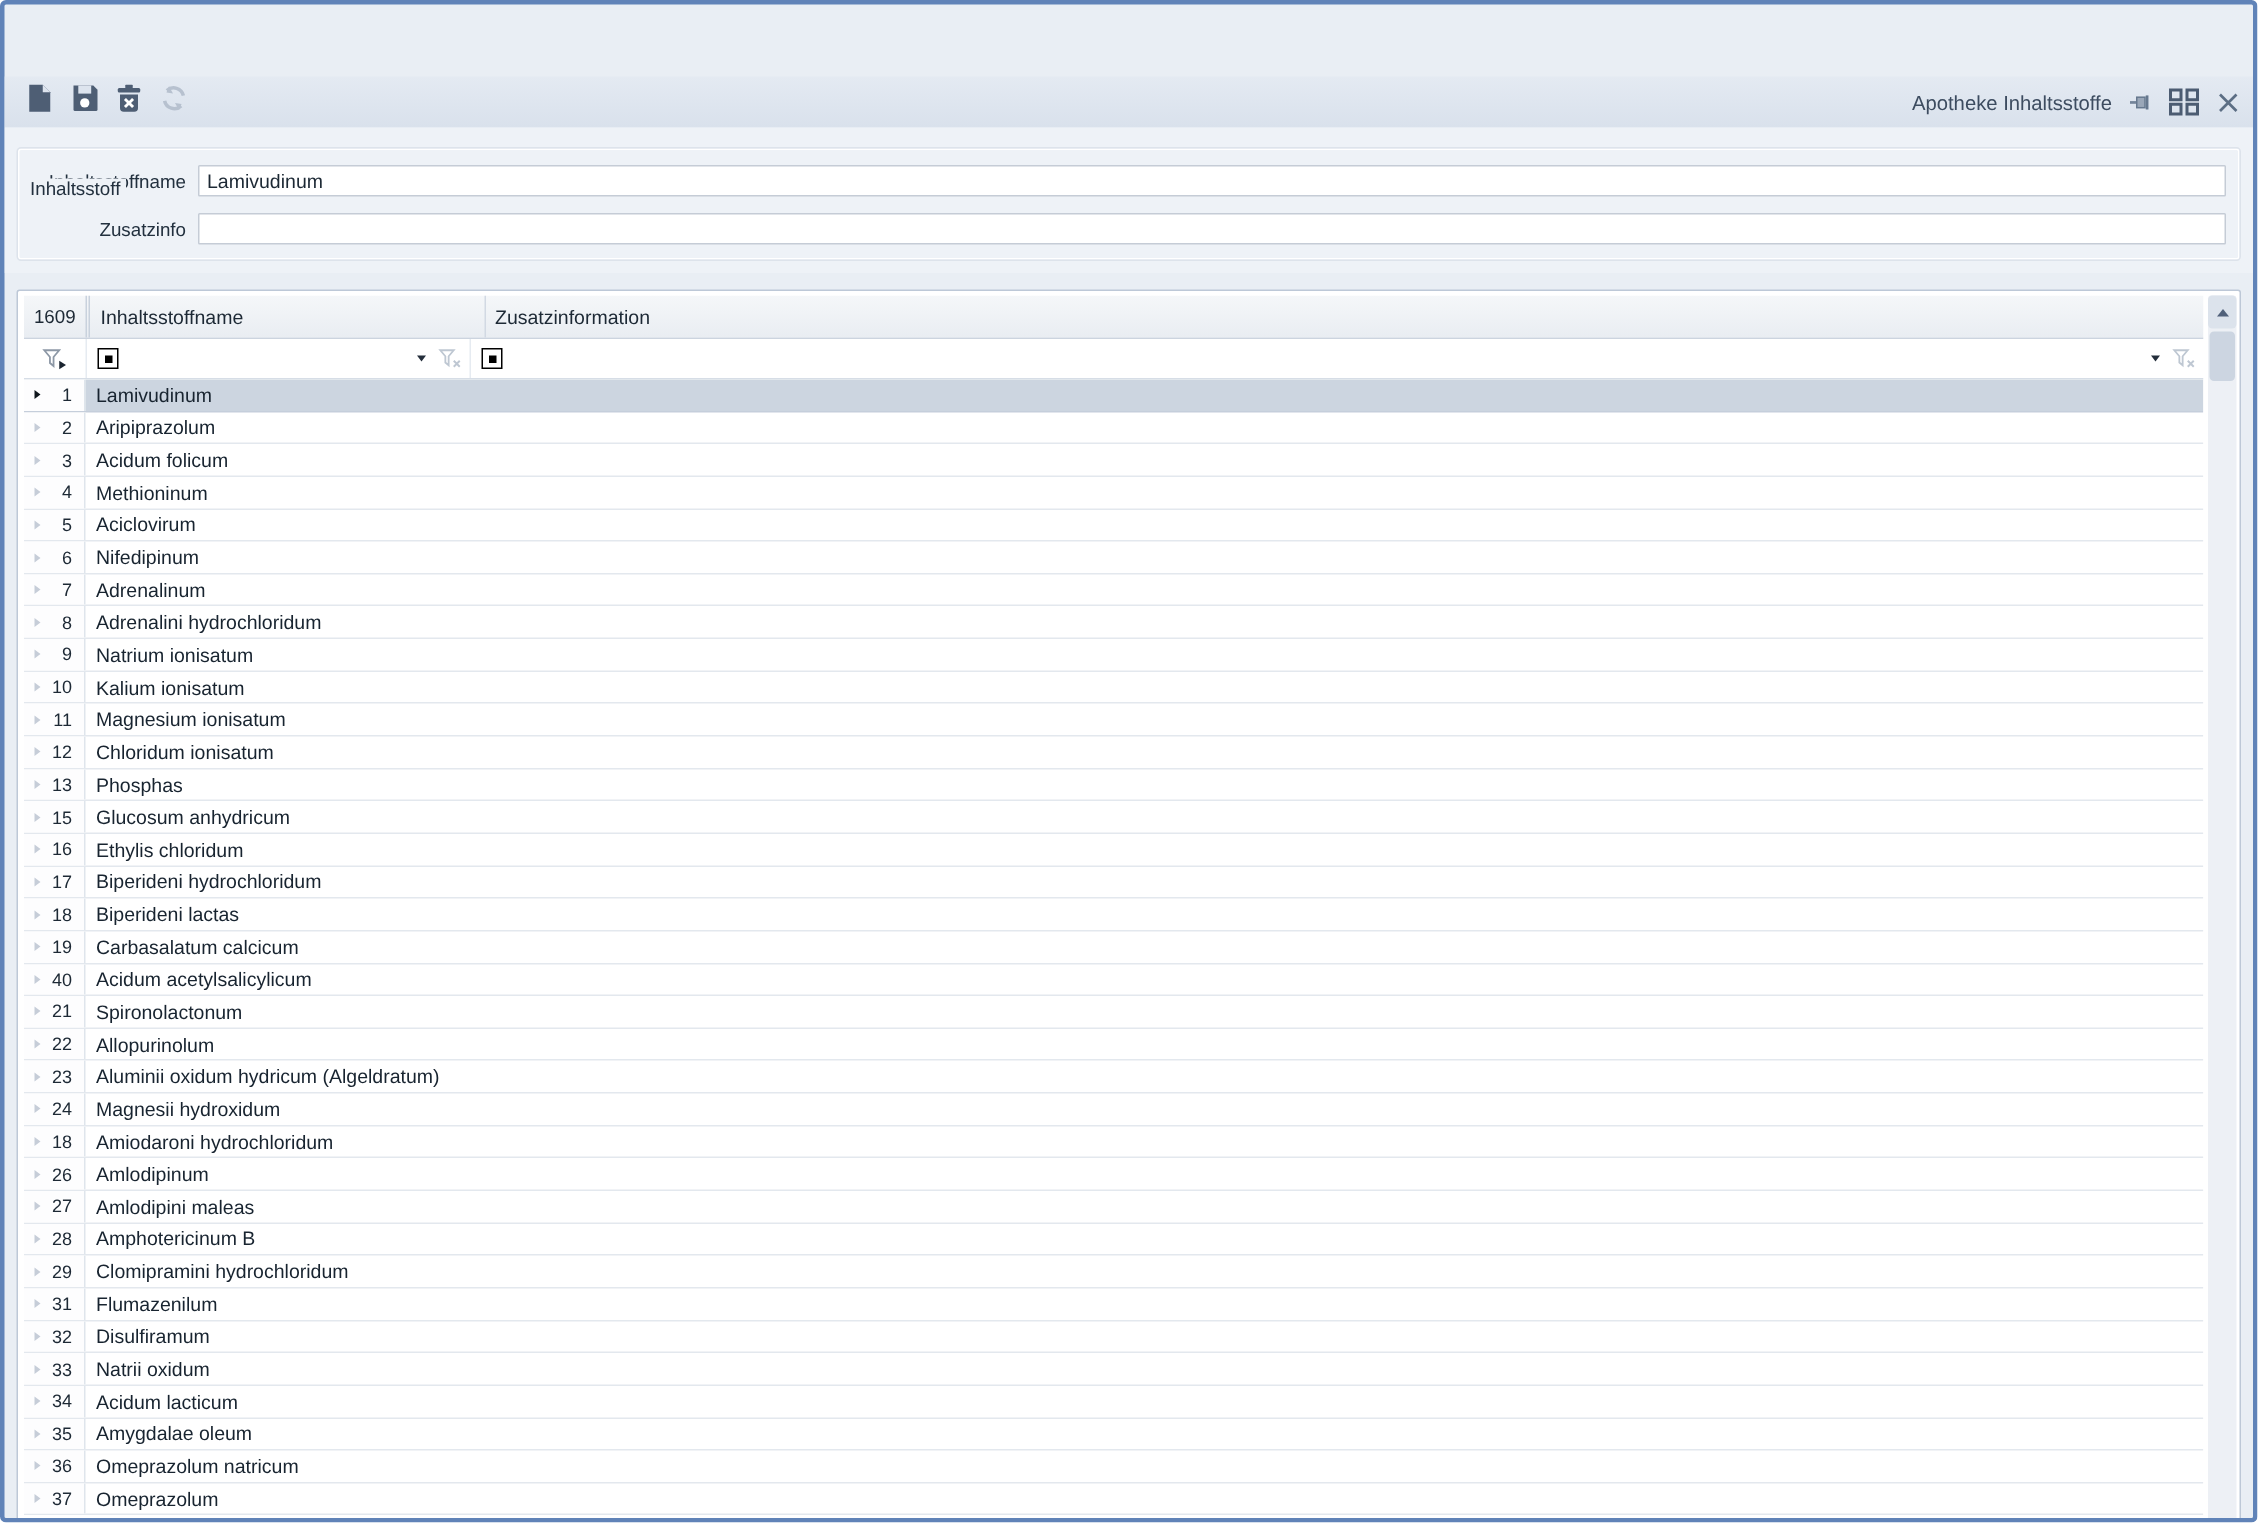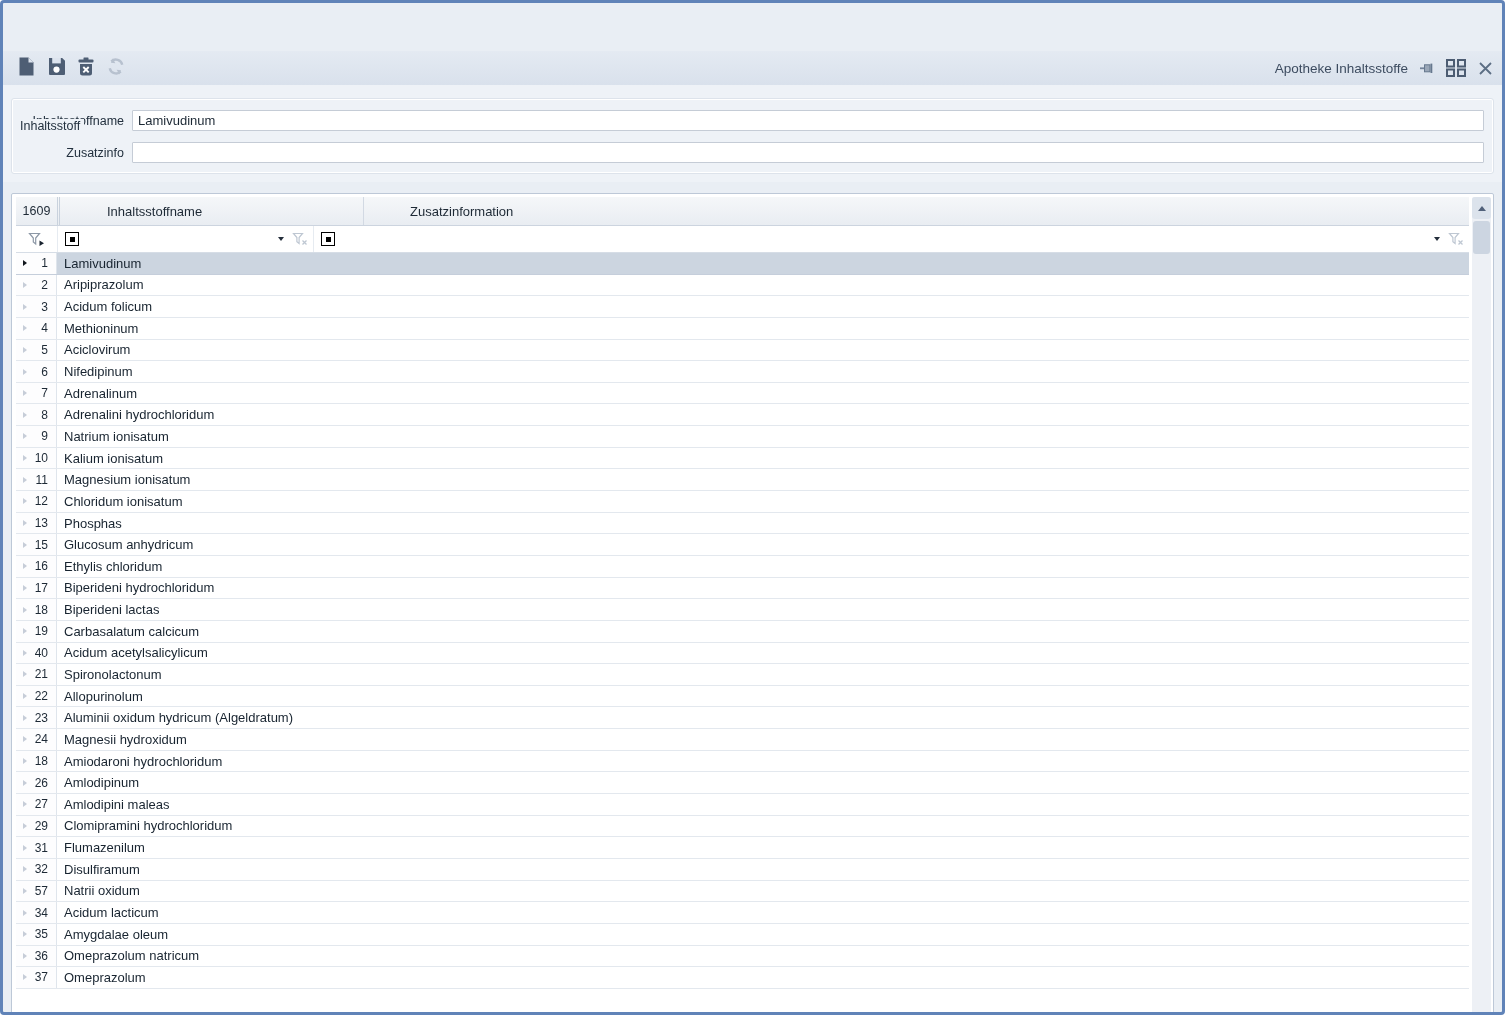--- a/index.html
+++ b/index.html
@@ -30,21 +30,21 @@
             font-size:13px;color:#1c2834;padding:0 5px;outline:none;}
 
   
   .grid-panel{margin:11px 8px 0;height:862px;box-sizing:border-box;background:#fff;
             border:1px solid #bdc8d7;border-radius:2px;display:flex;
             padding:3px 2px 3px 4px;}
   .grid-main{flex:1;min-width:0;display:flex;flex-direction:column;overflow:hidden;}
 
   .grid-header{display:flex;height:29px;flex:none;box-sizing:border-box;
             background:linear-gradient(#f5f7f9,#e9edf2);border-bottom:1px solid #ccd4df;
-            font-size:13px;color:#1d2935;gap:40px;}
+            font-size:13px;color:#1d2935;}
   .hdr-corner{width:41px;flex:none;display:flex;align-items:center;justify-content:center;
             font-size:12.5px;border-right:3px double #c9d2dd;}
   .hdr-name{width:256px;flex:none;display:flex;align-items:center;padding-left:7px;
             border-right:1px solid #d2d9e3;}
   .hdr-zusatz{flex:1;display:flex;align-items:center;padding-left:6px;}
 
   .filter-row{display:flex;height:27px;flex:none;box-sizing:border-box;background:#fff;
             border-bottom:1px solid #d6dde6;}
   .flt-corner{width:41px;flex:none;display:flex;align-items:center;justify-content:center;
             border-right:1px solid #e6ebf1;}
@@ -462,20 +462,29 @@
   <div class="grid-row">
     <div class="row-hdr">
       <span class="row-arrow"></span>
       <span class="row-num">27</span>
     </div>
     <div class="cell-name">
       <span class="cell-name-text">Amlodipini maleas</span>
     </div>
   </div>
 
+  <div class="grid-row">
+    <div class="row-hdr">
+      <span class="row-arrow"></span>
+      <span class="row-num">28</span>
+    </div>
+    <div class="cell-name">
+      <span class="cell-name-text">Amphotericinum B</span>
+    </div>
+  </div>
 
   <div class="grid-row">
     <div class="row-hdr">
       <span class="row-arrow"></span>
       <span class="row-num">29</span>
     </div>
     <div class="cell-name">
       <span class="cell-name-text">Clomipramini hydrochloridum</span>
     </div>
   </div>
@@ -497,21 +506,21 @@
       <span class="row-num">32</span>
     </div>
     <div class="cell-name">
       <span class="cell-name-text">Disulfiramum</span>
     </div>
   </div>
 
   <div class="grid-row">
     <div class="row-hdr">
       <span class="row-arrow"></span>
-      <span class="row-num">57</span>
+      <span class="row-num">33</span>
     </div>
     <div class="cell-name">
       <span class="cell-name-text">Natrii oxidum</span>
     </div>
   </div>
 
   <div class="grid-row">
     <div class="row-hdr">
       <span class="row-arrow"></span>
       <span class="row-num">34</span>

